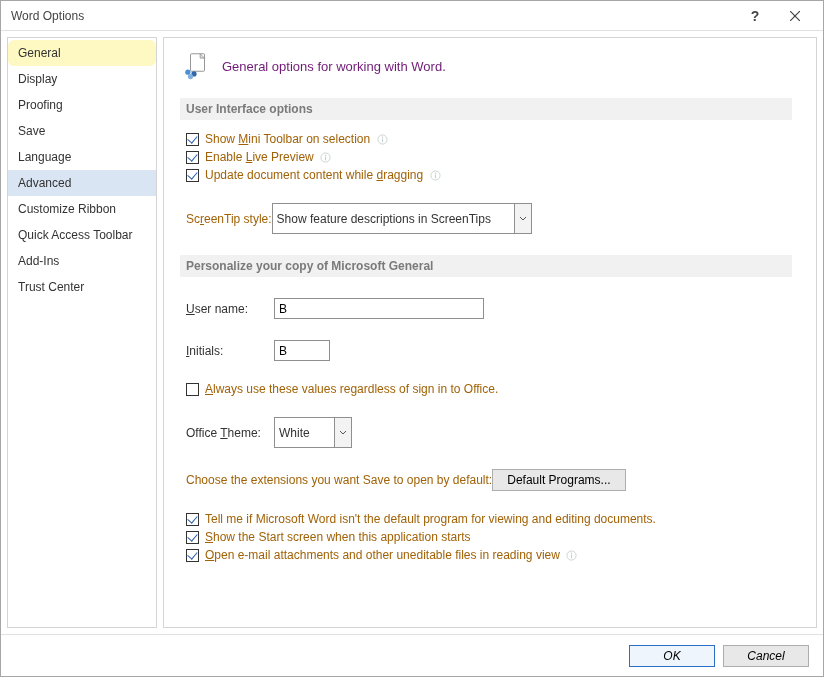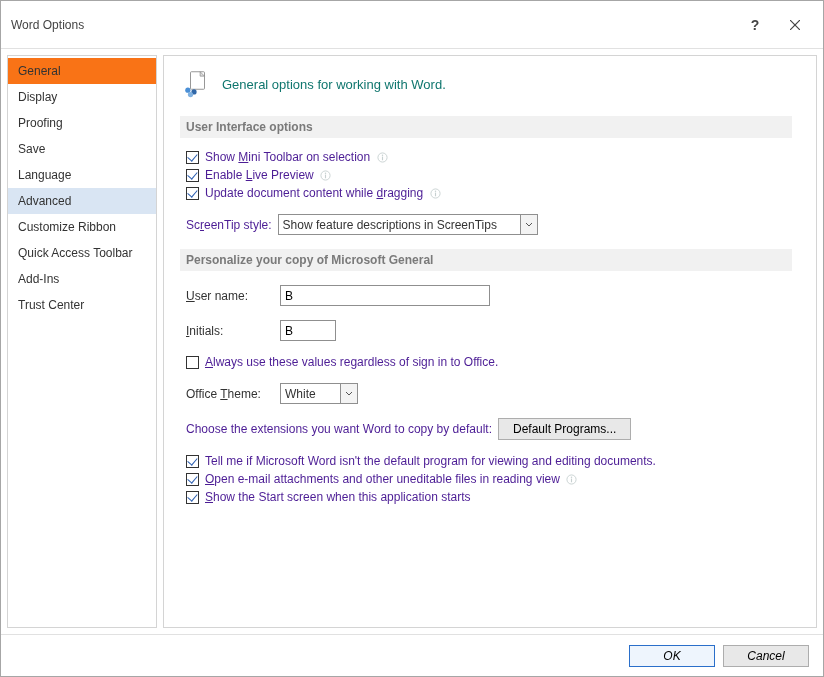--- a/index.html
+++ b/index.html
@@ -13,21 +13,21 @@
     }
     .window {
       width: 824px;
       height: 677px;
       border: 1px solid #a6a6a6;
       display: flex;
       flex-direction: column;
       background: #fff;
     }
     .titlebar {
-      height: 48px;
+      height: 30px;
       display: flex;
       align-items: center;
       padding: 0 8px 0 10px;
       color: #444;
       border-bottom: 1px solid #e1e1e1;
     }
     .titlebar .title {
       flex: 1;
       font-size: 12px;
     }
@@ -60,21 +60,22 @@
       display: flex;
       flex-direction: column;
       padding-top: 2px;
     }
     .sidebar-item {
       padding: 6px 10px;
       color: #333;
       cursor: default;
     }
     .sidebar-item.selected {
-      background: #f97316;
+      background: #fef9c3;
+      border-radius: 6px;
     }
     .sidebar-item.hover {
       background: #d9e5f3;
     }
     .content {
       flex: 1;
       border: 1px solid #d4d4d4;
       padding: 14px 16px;
       overflow: auto;
       color: #333;
@@ -83,21 +84,21 @@
       display: flex;
       align-items: center;
       gap: 14px;
       margin-bottom: 18px;
     }
     .header-icon {
       width: 28px; height: 28px;
       position: relative;
     }
     .header-text {
-      color: #0f766e;
+      color: #701a75;
       font-size: 13px;
     }
     .section-title {
       background: #f1f1f1;
       color: #7a7a7a;
       font-weight: 600;
       padding: 4px 6px;
       margin: 8px 8px 12px 0;
     }
     .row {
@@ -128,42 +129,42 @@
       text-decoration: underline;
     }
     .info-icon {
       width: 12px; height:12px;
       display:inline-flex;
       align-items:center; justify-content:center;
       opacity:0.55;
     }
     .info-icon svg { width:11px; height:11px; }
     .label {
-      color: #4c1d95;
+      color: #a16207;
     }
     .field-row {
       display:flex;
       align-items:center;
-      gap:6px;
-      margin: 14px 0;
+      gap:0;
+      margin: 21px 0;
       padding-left: 6px;
     }
     .field-label {
       width: 88px;
     }
     .textbox {
       border: 1px solid #8f8f8f;
       height: 21px;
       padding: 0 4px;
       background:#fff;
       font-size:12px;
     }
     .select {
       border: 1px solid #8f8f8f;
-      height: 21px;
+      height: 31px;
       background:#fff;
       display:flex;
       align-items:center;
       position:relative;
     }
     .select-text {
       padding: 0 20px 0 4px;
       white-space: nowrap;
     }
     .select-arrow {
@@ -337,50 +338,50 @@
           <span class="select-arrow">
               <svg viewBox="0 0 8 8">
                 <path d="M1 2 L4 5 L7 2" fill="none" stroke="#555" stroke-width="1"></path>
               </svg>
             </span>
         </div>
       </div>
 
 
       <div class="field-row">
-        <span class="label">Choose the extensions you want Word to copy by default:</span>
+        <span class="label">Choose the extensions you want Save to open by default:</span>
         <button class="btn-std">Default Programs...</button>
       </div>
 
       <div class="row">
         <span class="chk checked"></span>
         <span class="label">Tell me if Microsoft Word isn't the default program for viewing and editing documents.</span>
+      </div>
+
+      <div class="row">
+        <span class="chk checked"></span>
+        <span class="label">
+          <span class="underline-letter">S</span><span>how the Start screen when this application starts</span>
+        </span>
       </div>
 
       <div class="row">
         <span class="chk checked"></span>
         <span class="label">
           <span class="underline-letter">O</span><span>pen e-mail attachments and other uneditable files in reading view</span>
         </span>
         <span class="info-icon">
             <svg viewBox="0 0 12 12">
               <circle cx="6" cy="6" r="5" fill="none" stroke="#9aa" stroke-width="1"></circle>
               <circle cx="6" cy="3.5" r="0.8" fill="#9aa"></circle>
               <rect x="5.4" y="5" width="1.2" height="4" fill="#9aa"></rect>
             </svg>
           </span>
       </div>
 
-      <div class="row">
-        <span class="chk checked"></span>
-        <span class="label">
-          <span class="underline-letter">S</span><span>how the Start screen when this application starts</span>
-        </span>
-      </div>
-
     </div>
   </div>
 
   <div class="footer">
     <button class="btn-std primary">OK</button>
     <button class="btn-std">Cancel</button>
   </div>
 
 </div>
 

